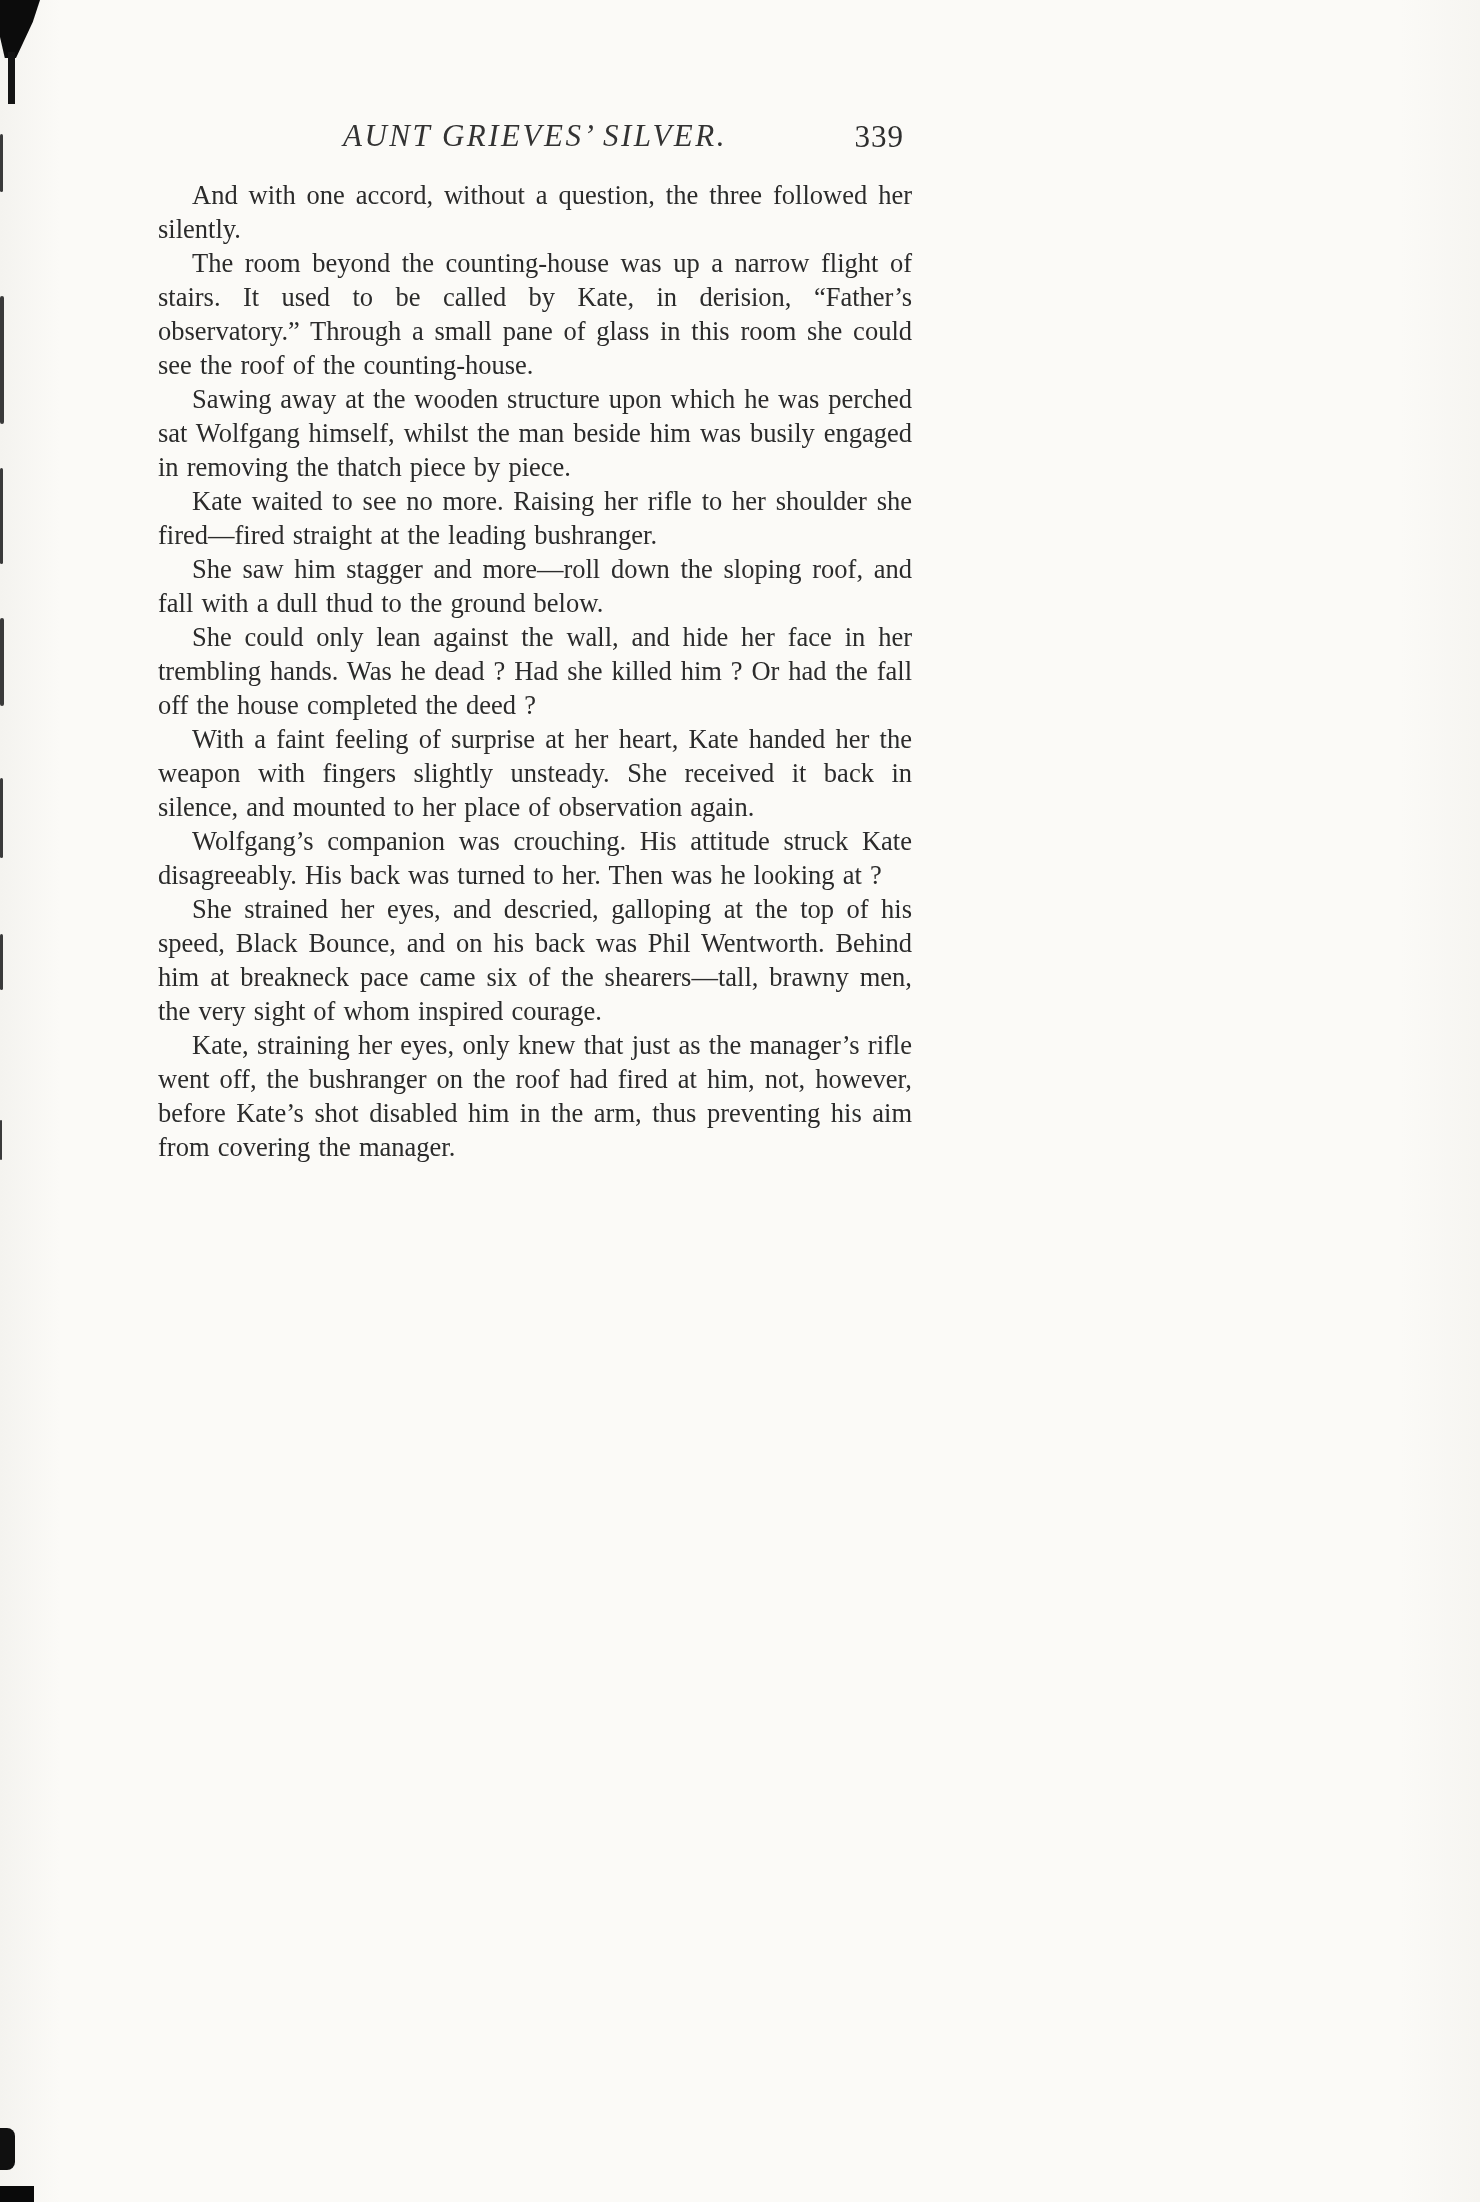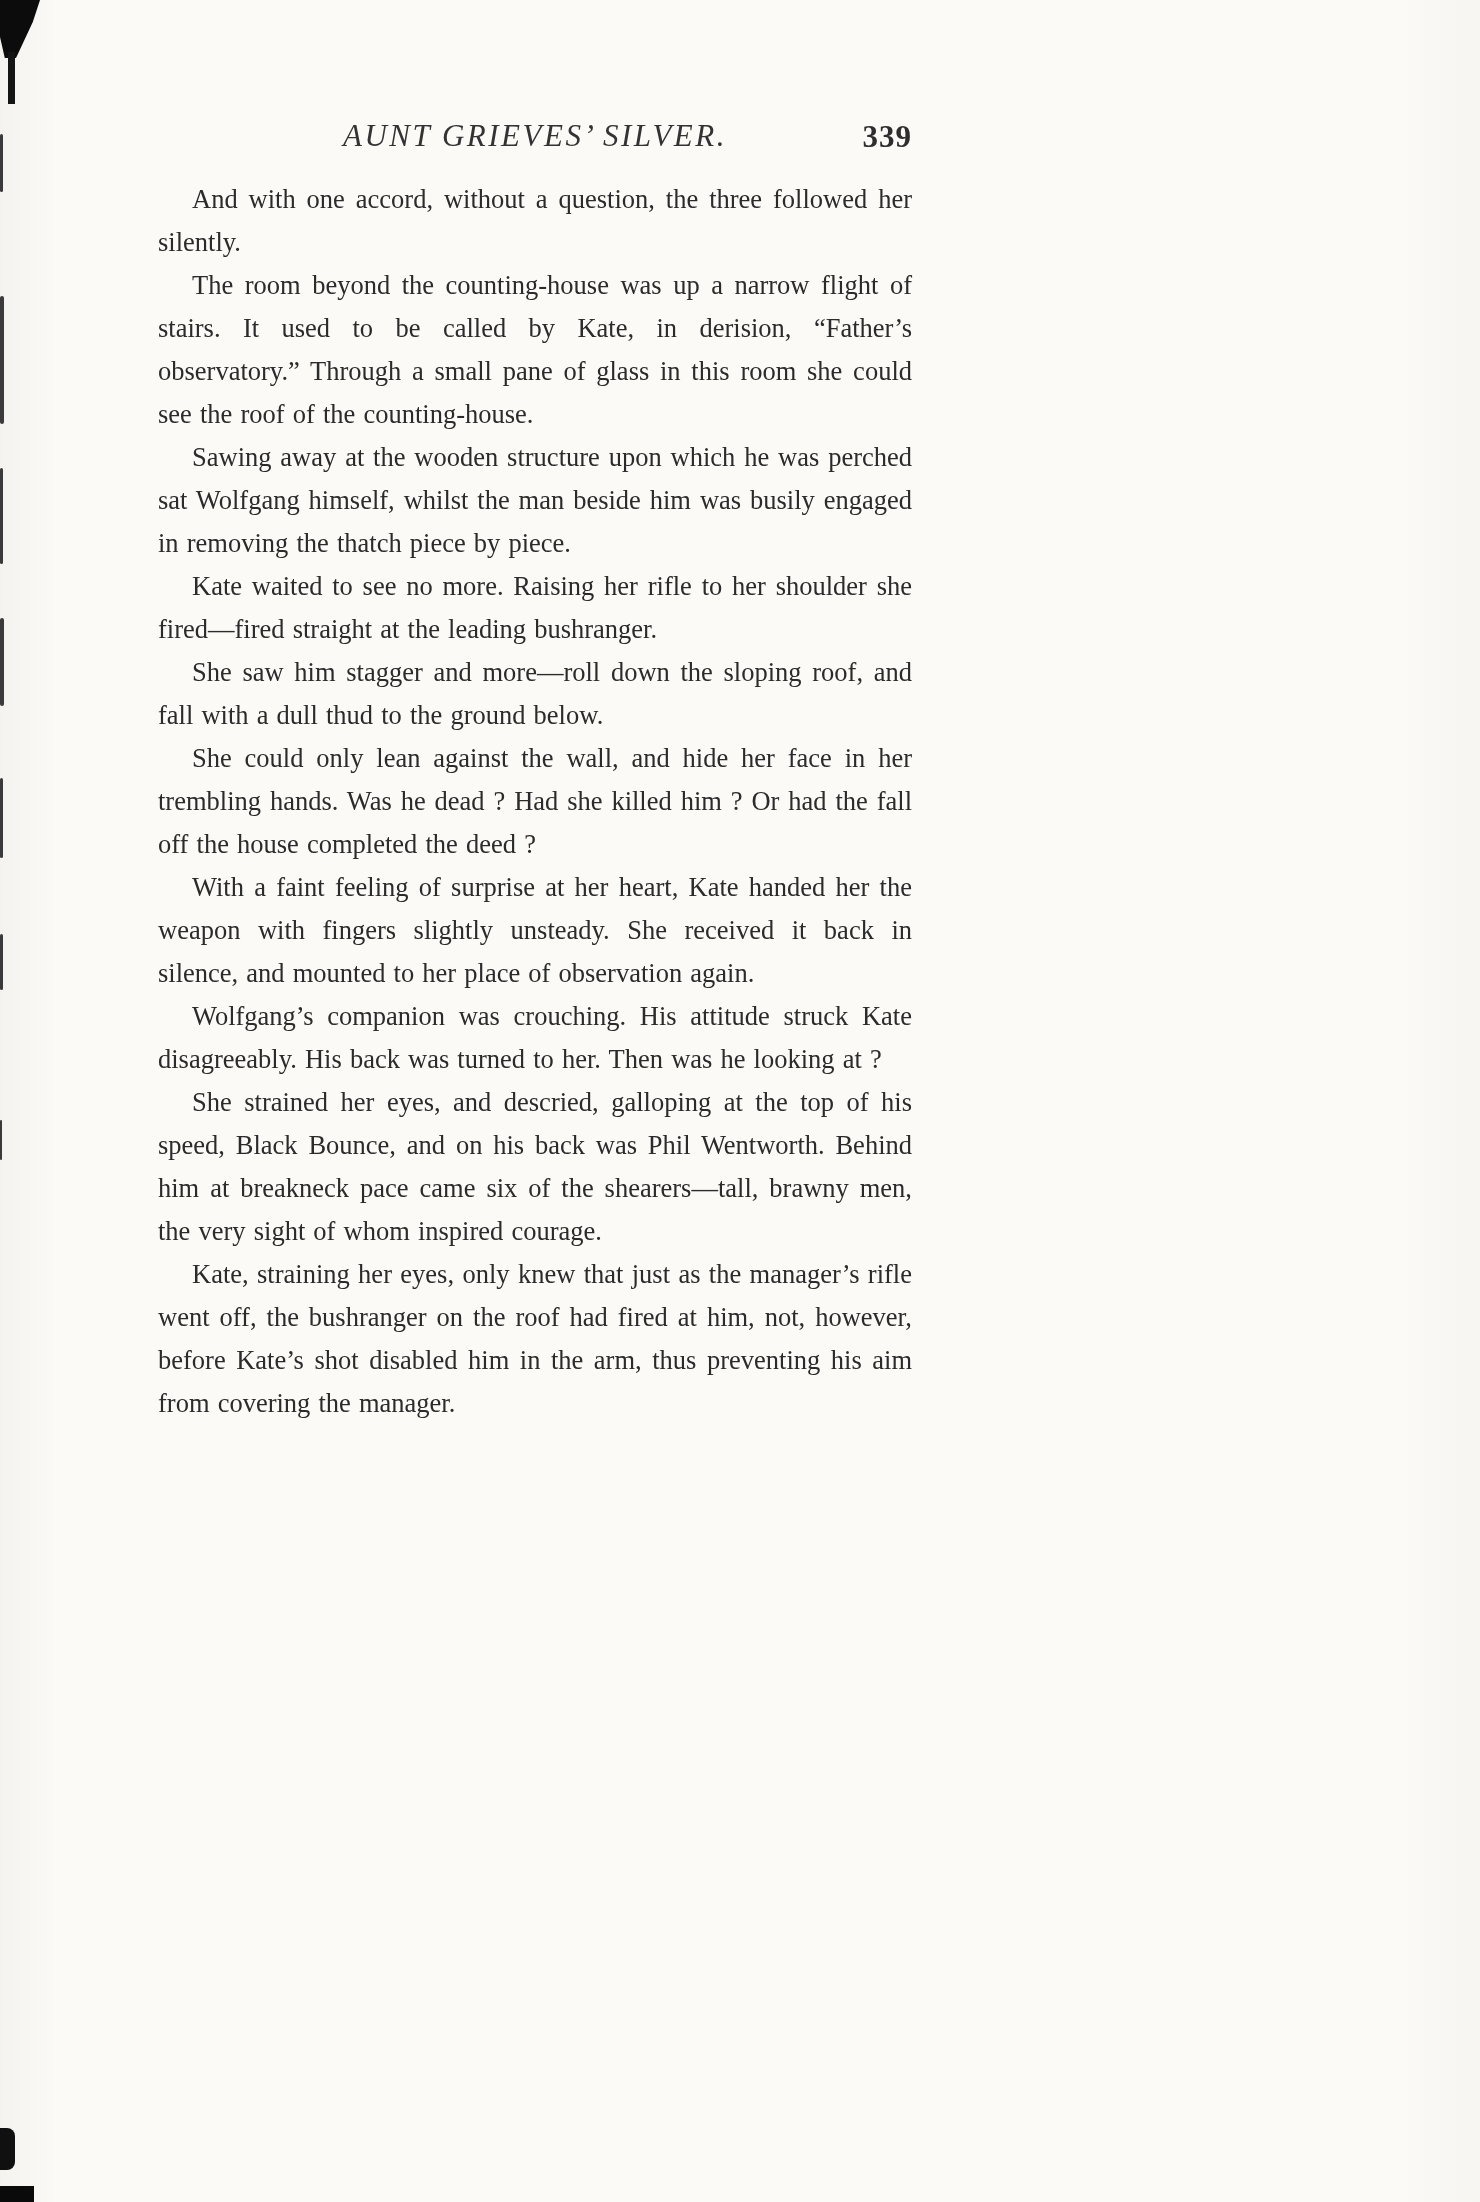--- a/index.html
+++ b/index.html
@@ -45,31 +45,30 @@
   .running-title{
     position:absolute;
     left:0;right:0;
     text-align:center;
     font-style:italic;
     letter-spacing:2.5px;
     color:#333;
   }
   .page-number{
     position:absolute;
-    right:0;
+    right:8px;
     top:1px;
     font-style:normal;
     letter-spacing:1px;
     color:#2e2e2e;
-    font-weight:bold;
   }
   .text-block{
     margin-top:14px;
     font-size:26.5px;
-    line-height:43px;
+    line-height:34px;
     text-align:justify;
     word-spacing:1.5px;
     color:var(--ink);
   }
   .text-block p{
     margin:0;
     text-indent:34px;
   }
 </style>
 </head>

